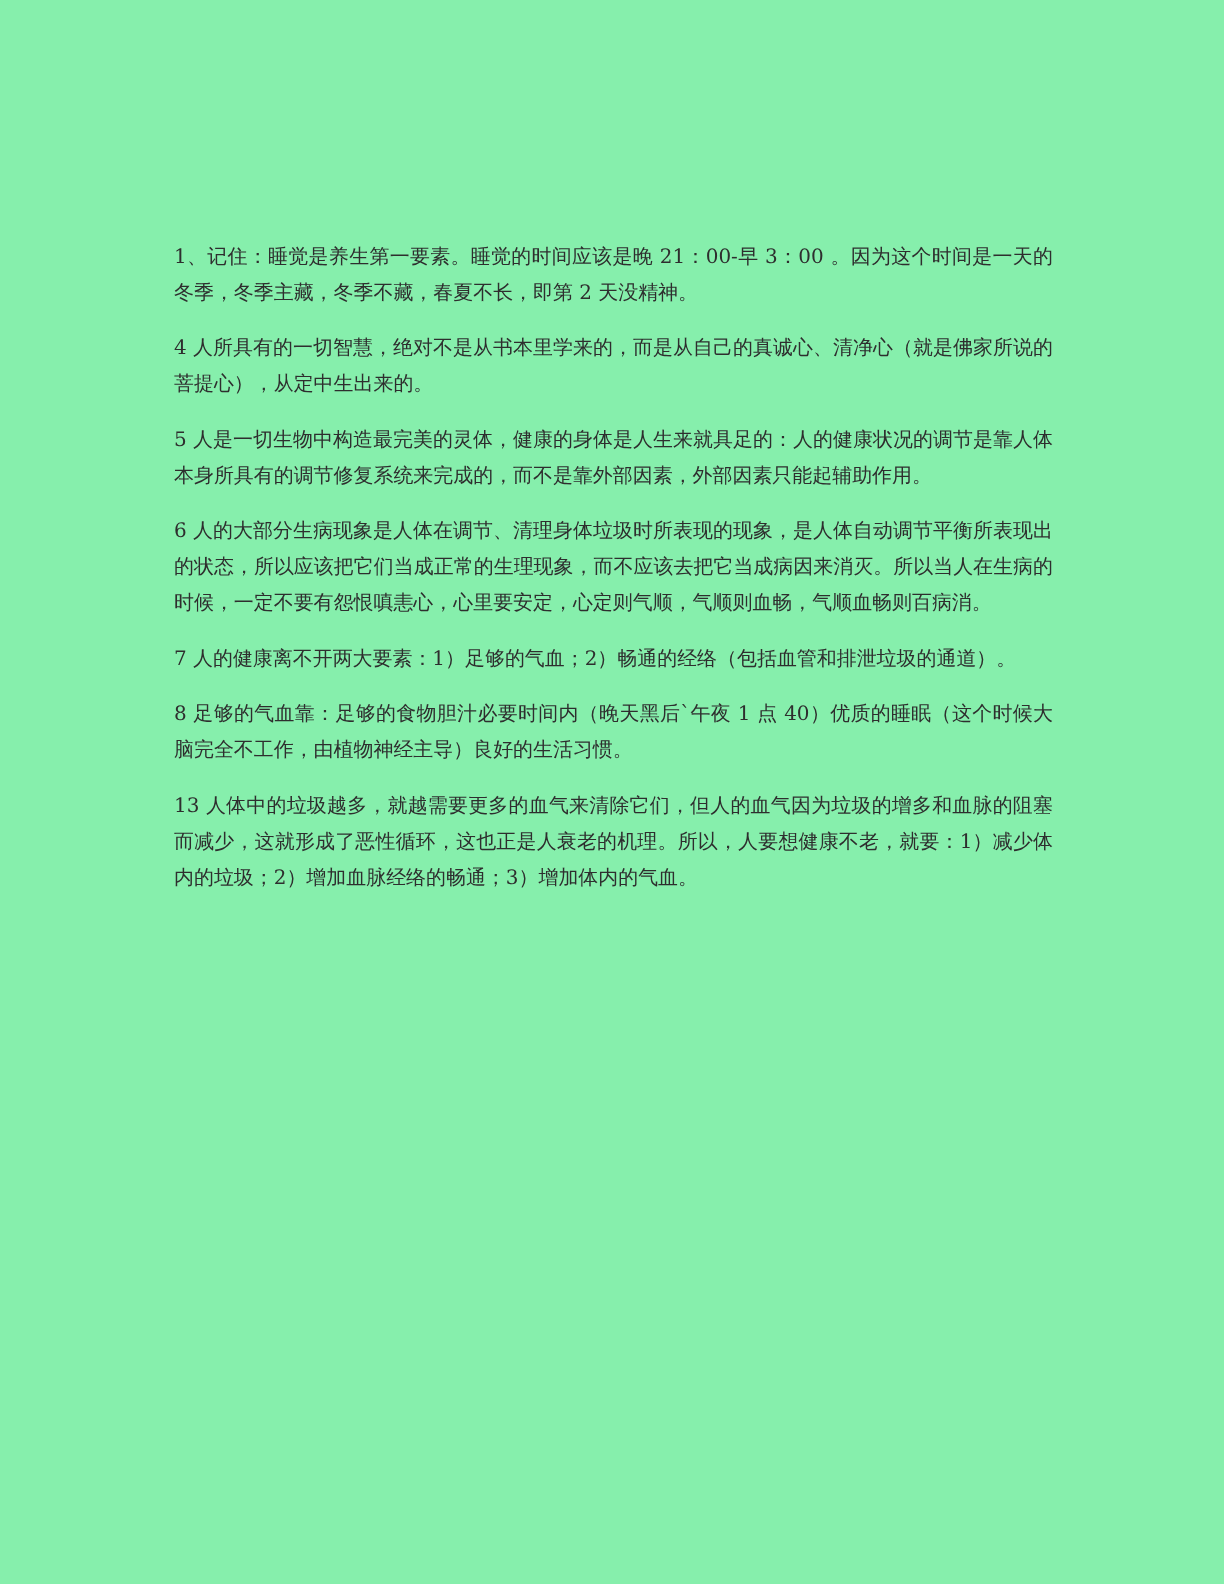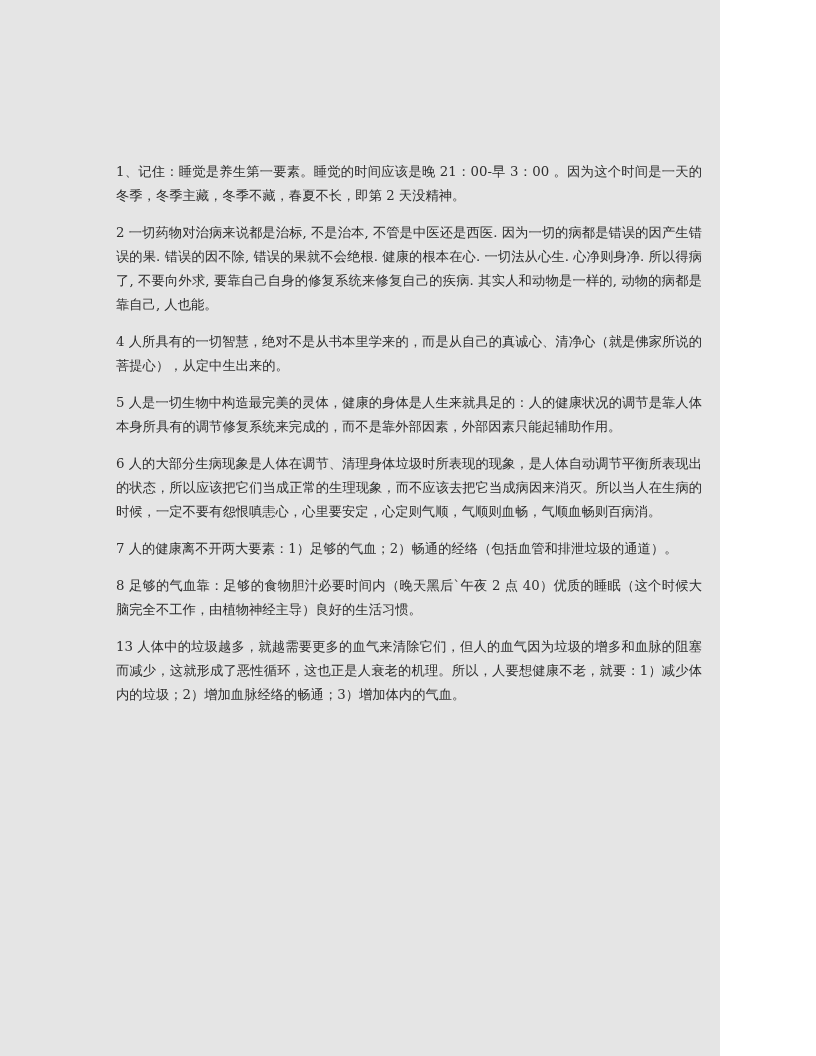--- a/index.html
+++ b/index.html
@@ -9,23 +9,23 @@
     background: #ffffff;
   }
   body {
     width: 816px;
     height: 1056px;
     overflow: hidden;
     font-family: "DejaVu Serif", "Liberation Serif", serif;
   }
   .page {
     position: relative;
-    width: 720px;
+    width: 816px;
     height: 1056px;
-    background: #e5e5e5;
+    background: #86efac;
     box-sizing: border-box;
   }
   .doc-body {
     position: absolute;
     left: 116px;
     top: 160px;
     width: 586px;
   }
   .para {
     margin: 0 0 13px 0;
@@ -41,22 +41,21 @@
     margin-bottom: 0;
   }
 </style>
 </head>
 <body>
 
 <div class="page">
   <div class="doc-body">
 
     <p class="para">1、记住：睡觉是养生第一要素。睡觉的时间应该是晚 21：00-早 3：00 。因为这个时间是一天的冬季，冬季主藏，冬季不藏，春夏不长，即第 2 天没精神。</p>
-    <p class="para">2 一切药物对治病来说都是治标, 不是治本, 不管是中医还是西医. 因为一切的病都是错误的因产生错误的果. 错误的因不除, 错误的果就不会绝根. 健康的根本在心. 一切法从心生. 心净则身净. 所以得病了, 不要向外求, 要靠自己自身的修复系统来修复自己的疾病. 其实人和动物是一样的, 动物的病都是靠自己, 人也能。</p>
     <p class="para">4 人所具有的一切智慧，绝对不是从书本里学来的，而是从自己的真诚心、清净心（就是佛家所说的菩提心），从定中生出来的。</p>
     <p class="para">5 人是一切生物中构造最完美的灵体，健康的身体是人生来就具足的：人的健康状况的调节是靠人体本身所具有的调节修复系统来完成的，而不是靠外部因素，外部因素只能起辅助作用。</p>
     <p class="para">6 人的大部分生病现象是人体在调节、清理身体垃圾时所表现的现象，是人体自动调节平衡所表现出的状态，所以应该把它们当成正常的生理现象，而不应该去把它当成病因来消灭。所以当人在生病的时候，一定不要有怨恨嗔恚心，心里要安定，心定则气顺，气顺则血畅，气顺血畅则百病消。</p>
     <p class="para">7 人的健康离不开两大要素：1）足够的气血；2）畅通的经络（包括血管和排泄垃圾的通道）。</p>
-    <p class="para">8 足够的气血靠：足够的食物胆汁必要时间内（晚天黑后`午夜 2 点 40）优质的睡眠（这个时候大脑完全不工作，由植物神经主导）良好的生活习惯。</p>
+    <p class="para">8 足够的气血靠：足够的食物胆汁必要时间内（晚天黑后`午夜 1 点 40）优质的睡眠（这个时候大脑完全不工作，由植物神经主导）良好的生活习惯。</p>
     <p class="para">13 人体中的垃圾越多，就越需要更多的血气来清除它们，但人的血气因为垃圾的增多和血脉的阻塞而减少，这就形成了恶性循环，这也正是人衰老的机理。所以，人要想健康不老，就要：1）减少体内的垃圾；2）增加血脉经络的畅通；3）增加体内的气血。</p>
 
   </div>
 </div>
 
 </body></html>

